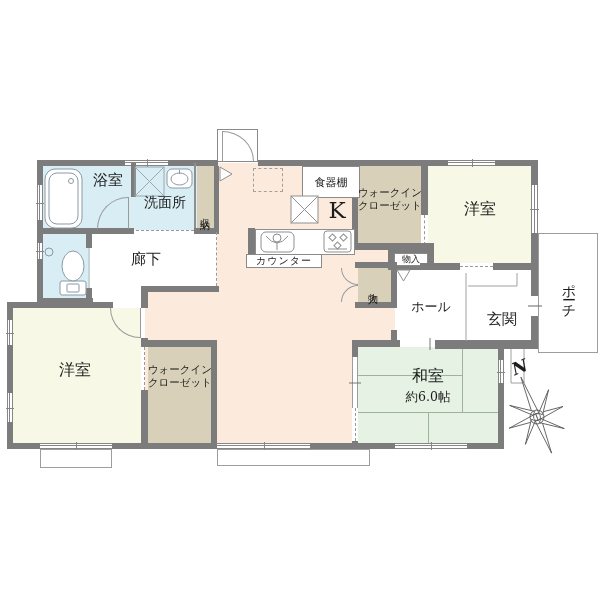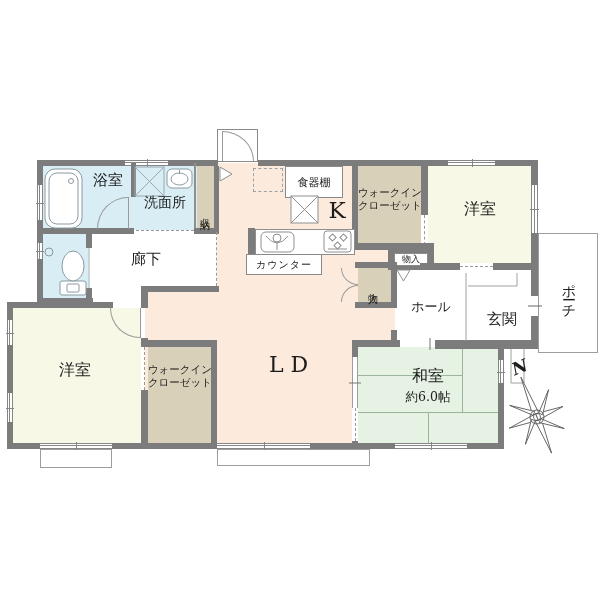--- a/index.html
+++ b/index.html
@@ -149,25 +149,25 @@
 
   <div class="w" style="left:352px;top:340px;width:6px;height:17px;"></div>
   <div class="fill" style="left:352px;top:357px;width:6px;height:51px;background:#fff;border-left:1px solid #9d9d9d;border-right:1px solid #9d9d9d;box-sizing:border-box;"></div>
   <div class="fill" style="left:352px;top:408px;width:6px;height:33px;background:#fff;"></div>
   <div class="dotV" style="left:355px;top:408px;height:33px;"></div>
   <div class="w" style="left:352px;top:441px;width:6px;height:8px;"></div>
 
   <div class="w" style="left:248px;top:228px;width:7px;height:30px;"></div>
 
   <div class="box" style="left:255px;top:229px;width:100px;height:26px;border-color:#8f8f8f;"></div>
-  <div class="box" style="left:285px;top:166px;width:58px;height:32px;font-size:11px;">
+  <div class="box" style="left:302px;top:166px;width:58px;height:32px;font-size:11px;">
     <span>食器棚</span>
   </div>
   <div class="abs" style="left:253px;top:168px;width:30px;height:24px;border:1px dashed #a0a0a0;box-sizing:border-box;"></div>
-  <div class="box" style="left:246px;top:254px;width:76px;height:21px;font-size:10px;letter-spacing:1px;font-family:Liberation Serif, serif;">
+  <div class="box" style="left:246px;top:254px;width:76px;height:14px;font-size:10px;letter-spacing:1px;font-family:Liberation Serif, serif;">
     <span>カウンター</span>
   </div>
 
   <div class="arc" style="left:222px;top:131px;width:32px;height:30px;border-top:1px solid #9a9a9a;border-right:1px solid #9a9a9a;border-top-right-radius:100%;"></div>
   <div class="abs" style="left:222px;top:131px;width:1px;height:30px;background:#9a9a9a;"></div>
   <div class="arc" style="left:97px;top:197px;width:31px;height:32px;border-left:1px solid #9a9a9a;border-top:1px solid #9a9a9a;border-top-left-radius:100%;"></div>
   <div class="abs" style="left:128px;top:197px;width:1px;height:32px;background:#9a9a9a;"></div>
   <div class="arc" style="left:110px;top:308px;width:30px;height:30px;border-left:1px solid #9a9a9a;border-bottom:1px solid #9a9a9a;border-bottom-left-radius:100%;"></div>
   <div class="abs" style="left:140px;top:308px;width:1px;height:30px;background:#9a9a9a;"></div>
   <div class="arc" style="left:341px;top:268px;width:17px;height:17px;border-left:1px solid #9a9a9a;border-bottom:1px solid #9a9a9a;border-bottom-left-radius:100%;"></div>
@@ -257,21 +257,20 @@
   <div class="lbl vert" style="left:198px;top:194px;height:36px;font-size:10px;">収納</div>
   <div class="lbl" style="left:122px;top:250px;width:48px;font-size:15px;">廊下</div>
   <div class="lbl" style="left:322px;top:196px;width:30px;font-size:23px;">K</div>
   <div class="lbl" style="left:356px;top:186px;width:68px;font-size:10.5px;">ウォークイン
 クローゼット</div>
   <div class="lbl vert" style="left:366px;top:271px;height:30px;font-size:10px;letter-spacing:0;">物入</div>
   <div class="lbl" style="left:452px;top:199px;width:56px;font-size:16px;">洋室</div>
   <div class="lbl" style="left:400px;top:299px;width:62px;font-size:13px;">ホール</div>
   <div class="lbl" style="left:478px;top:310px;width:48px;font-size:15px;">玄関</div>
   <div class="lbl vert" style="left:560px;top:258px;height:70px;font-size:14px;">ポーチ</div>
-  <div class="lbl" style="left:262px;top:351px;width:60px;font-size:22px;letter-spacing:7px;">LD</div>
   <div class="lbl" style="left:400px;top:366px;width:56px;font-size:16px;">和室</div>
   <div class="lbl" style="left:396px;top:389px;width:64px;font-size:12.5px;">約6.0帖</div>
   <div class="lbl" style="left:45px;top:360px;width:60px;font-size:16px;">洋室</div>
   <div class="lbl" style="left:146px;top:363px;width:68px;font-size:10.5px;">ウォークイン
 クローゼット</div>
   <div class="lbl" style="left:506px;top:357px;width:28px;font-size:17px;font-weight:bold;font-style:italic;transform:rotate(-22deg);">N</div>
 
 </div>
 
 </body></html>

